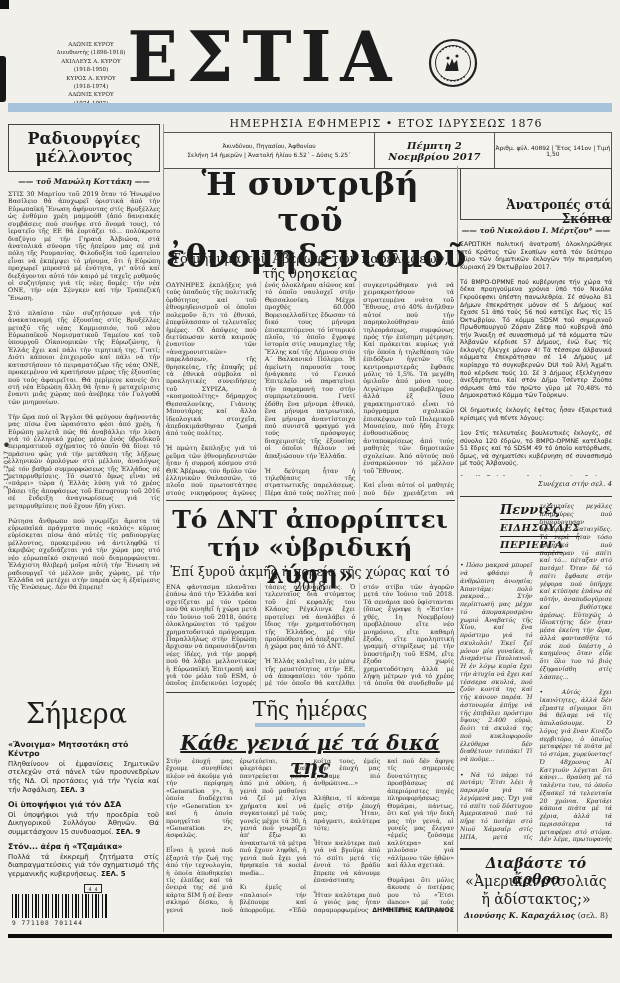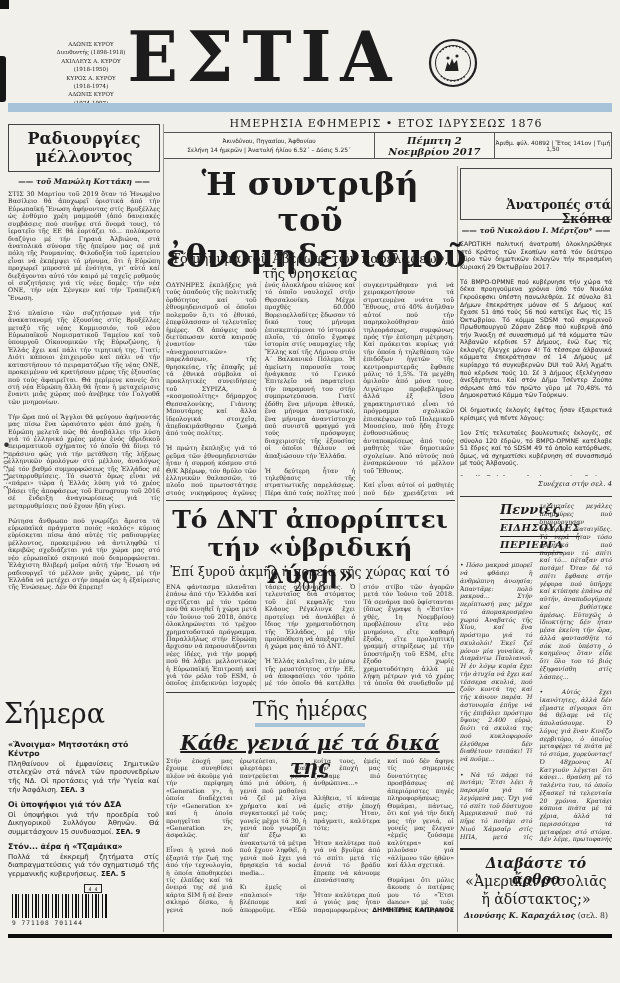--- a/index.html
+++ b/index.html
@@ -20,40 +20,40 @@
   
   .artifact-corner { left:0; top:0; width:9px; height:9px; background:#111; }
   .artifact-edge { left:0; top:56px; width:6px; height:46px; background:#161616; border-radius:0 3px 3px 0; }
 
   
   .founders { left:34px; top:40px; width:114px; font-size:5.6px; line-height:1.5; text-align:center; color:#222; }
   .paper-title { left:104px; top:20px; width:320px; text-align:center; font-size:66px; font-weight:bold; letter-spacing:9px; line-height:1.15; transform:scaleY(1.04); }
   .seal { left:428px; top:38px; width:50px; height:50px; }
   .blue-bar { left:8px; top:103px; width:604px; height:9px; background:#a6c3da; }
   .tagline { left:160px; top:117px; width:452px; font-size:11px; letter-spacing:1px; text-align:center; }
-  .infobar { left:163px; top:132px; width:449px; height:27px; border:1px solid #555; display:flex; align-items:stretch; background:#f5f3ee; }
+  .infobar { left:163px; top:132px; width:449px; height:37px; border:1px solid #555; display:flex; align-items:stretch; background:#f5f3ee; }
   .infobar .cell { display:flex; flex-direction:column; justify-content:center; text-align:center; overflow:hidden; }
   .cell-saints { width:47%; font-size:5.9px; line-height:1.5; }
   .cell-date { width:27%; border-left:1px solid #555; border-right:1px solid #555; font-size:10px; font-weight:bold; font-style:italic; }
   .cell-issue { width:26%; font-size:5.9px; }
 
   
   .vsep1 { left:163px; top:124px; width:1px; height:808px; background:#9a968e; }
   .vsep2 { left:457px; top:166px; width:1px; height:766px; background:#9a968e; }
   .hrule { background:#3a3a3a; height:1px; }
   .bottom-rule { left:8px; top:934px; width:604px; height:4px; background:#0d0d0d; }
 
   
   .left-box { left:8px; top:124px; width:152px; height:48px; border:1px solid #444; display:flex; align-items:center; justify-content:center; }
   .left-box .t { font-size:16px; font-weight:bold; text-align:center; line-height:1.1; }
   .byline { font-size:7.5px; font-weight:bold; font-style:italic; text-align:center; }
   .byline::before { content:"—— "; } .byline::after { content:" ——"; }
   .left-byline { left:8px; top:177px; width:152px; }
   .left-body { left:8px; top:190px; width:152px; height:498px; font-size:6.3px; line-height:1.18; }
-  .simera-title { left:4px; top:698px; width:150px; font-size:27px; }
+  .simera-title { left:26px; top:698px; width:150px; font-size:27px; }
   .simera-items { left:8px; top:740px; width:151px; height:142px; font-family:"DejaVu Sans", sans-serif; }
   .sim-item { margin-bottom:6px; }
   .sim-head { font-size:7.8px; font-weight:bold; line-height:1.2; margin-bottom:1px; }
   .sim-text { font-size:6.9px; line-height:1.25; text-align:justify; }
   .sim-page { font-weight:bold; }
   .barcode-wrap { left:12px; top:884px; width:104px; }
   .barcode-flag { margin-left:72px; width:18px; height:9px; border:1px solid #222; font-size:5px; text-align:center; line-height:8px; font-family:"DejaVu Sans Mono", monospace; }
   .barcode-bars { margin-top:1px; width:96px; height:24px;
     background:repeating-linear-gradient(90deg,#111 0 1px,transparent 1px 3px,#111 3px 5px,transparent 5px 6px,#111 6px 7px,transparent 7px 10px); }
   .barcode-digits { font-size:6.2px; font-family:"DejaVu Sans Mono", monospace; letter-spacing:1px; margin-top:1px; }

